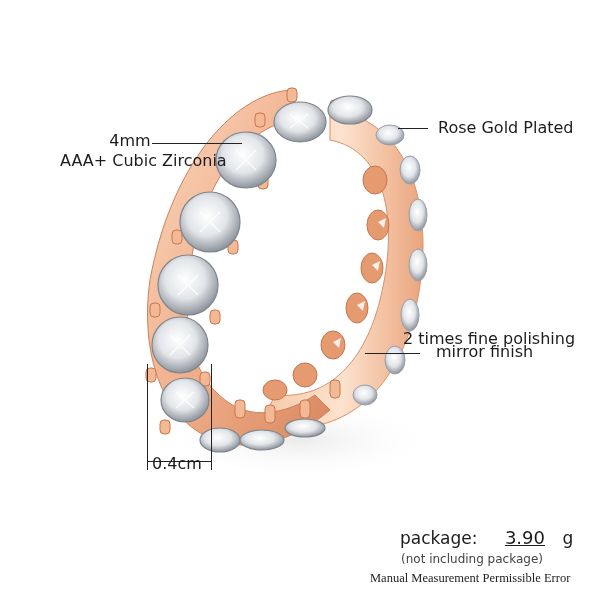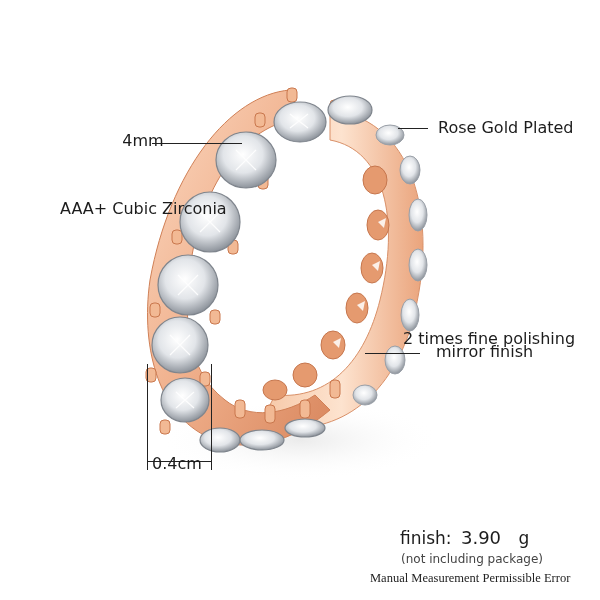--- a/index.html
+++ b/index.html
@@ -102,37 +102,37 @@
   <g stroke="#ffffff" stroke-width="1.2" opacity="0.9" fill="none">
     <path d="M236,150 l20,20 M256,150 l-20,20"></path>
     <path d="M200,212 l20,20 M220,212 l-20,20"></path>
     <path d="M178,275 l20,20 M198,275 l-20,20"></path>
     <path d="M170,335 l20,20 M190,335 l-20,20"></path>
     <path d="M176,392 l18,16 M194,392 l-18,16"></path>
     <path d="M290,114 l18,14 M308,114 l-18,14"></path>
   </g>
 </svg>
 
-<div class="label" style="left:73px; top:131px; width:140px; text-align:center; font-size:16px;">
+<div class="label" style="left:60px; top:131px; width:140px; text-align:center; font-size:16px;">
   <div>4mm</div>
 </div>
-<div class="label" style="left:60px; top:151px; font-size:16px;margin-top:48px;">AAA+ Cubic Zirconia</div>
+<div class="label" style="left:60px; top:151px; font-size:16px;">AAA+ Cubic Zirconia</div>
 <div class="line" style="left:152px; top:143px; width:90px; height:1px;"></div>
 
 <div class="line" style="left:398px; top:128px; width:30px; height:1px;"></div>
 <div class="label" style="left:438px; top:118px; font-size:16px;">Rose Gold Plated</div>
 
 <div class="label" style="left:403px; top:329px; font-size:16px;">2 times fine polishing</div>
 <div class="label" style="left:436px; top:342px; font-size:16px;">mirror finish</div>
 <div class="line" style="left:365px; top:353px; width:55px; height:1px;"></div>
 
 <div class="line" style="left:147px; top:364px; width:1px; height:106px;"></div>
 <div class="line" style="left:211px; top:364px; width:1px; height:106px;"></div>
 <div class="line" style="left:147px; top:461px; width:65px; height:1px;"></div>
 <div class="label" style="left:152px; top:454px; font-size:16px;">0.4cm</div>
 
 <div class="label" style="left:400px; top:527px; font-size:17px;">
-  <span>finish:</span>
-  <span style="margin-left:4px; font-size:18px;">3.90</span>
+  <span>package:</span>
+  <span style="margin-left:22px; font-size:18px;text-decoration:underline;">3.90</span>
   <span style="margin-left:12px;">g</span>
 </div>
 <div class="label" style="left:401px; top:552px; font-size:12px; color:#444;text-align:right;">(not including package)</div>
 <div class="label" style="left:370px; top:571px; font-size:12.5px; font-family:Liberation Serif, serif; color:#222;">Manual Measurement Permissible Error</div>
 
 </body></html>

